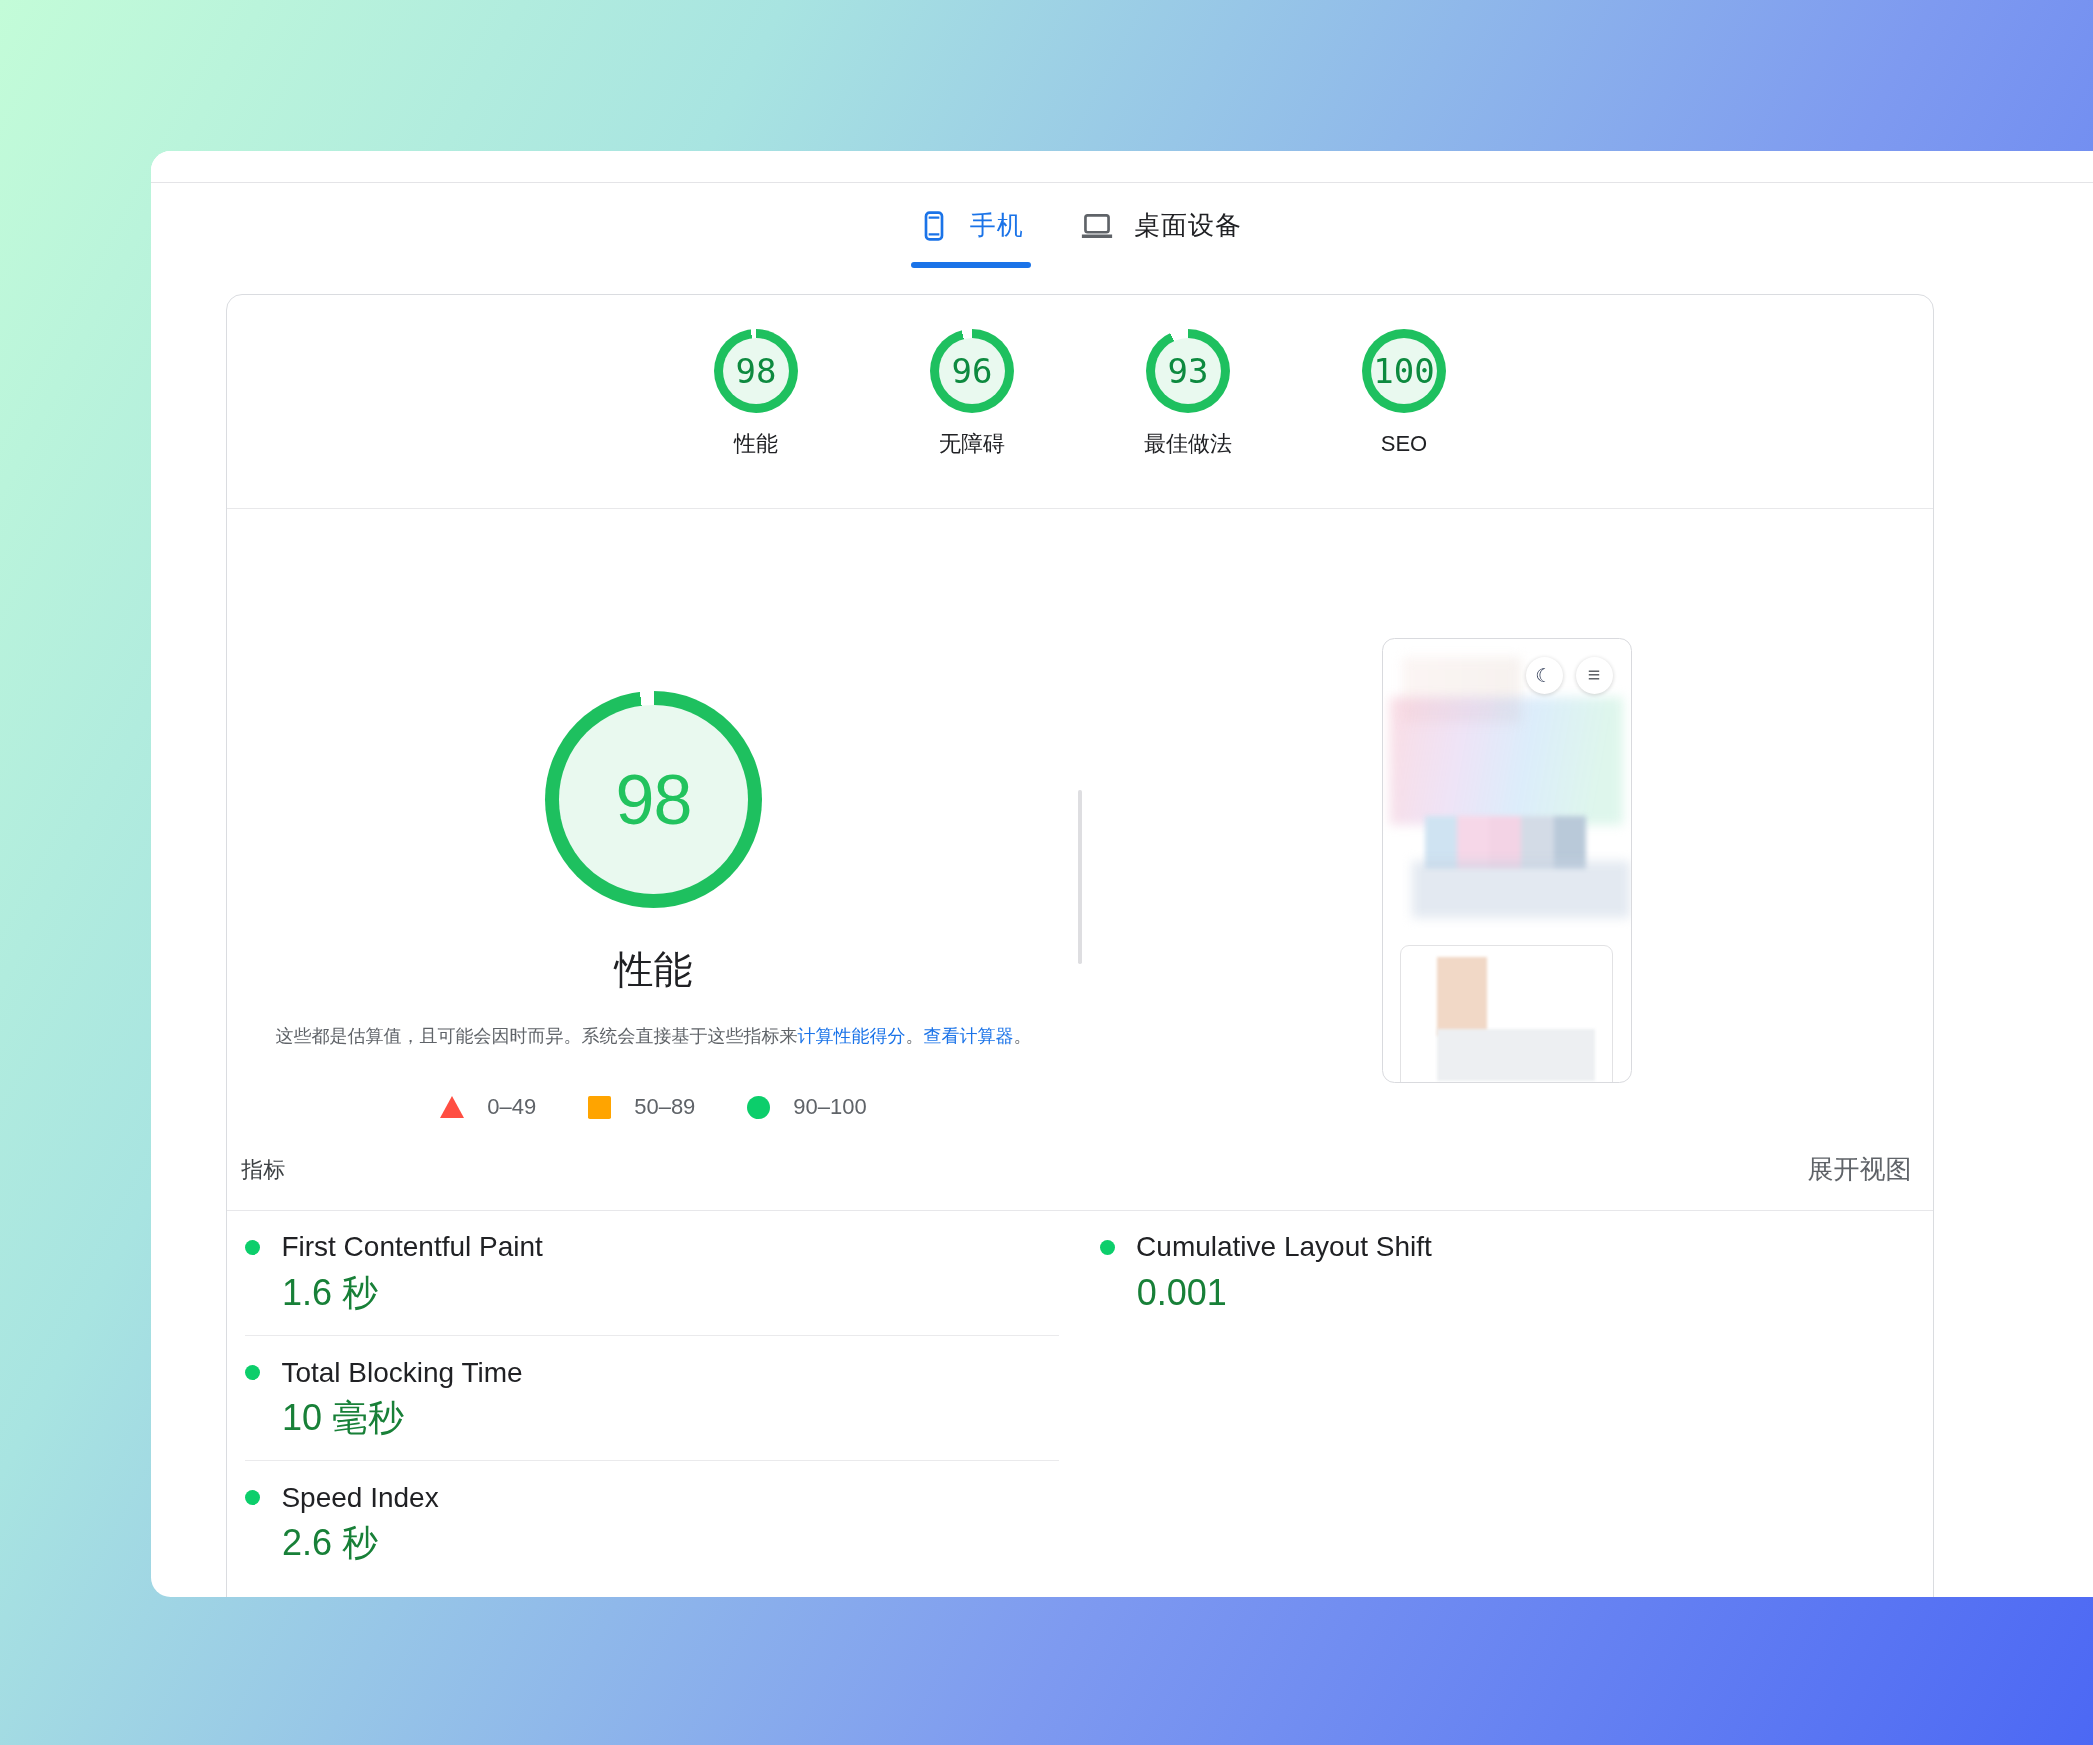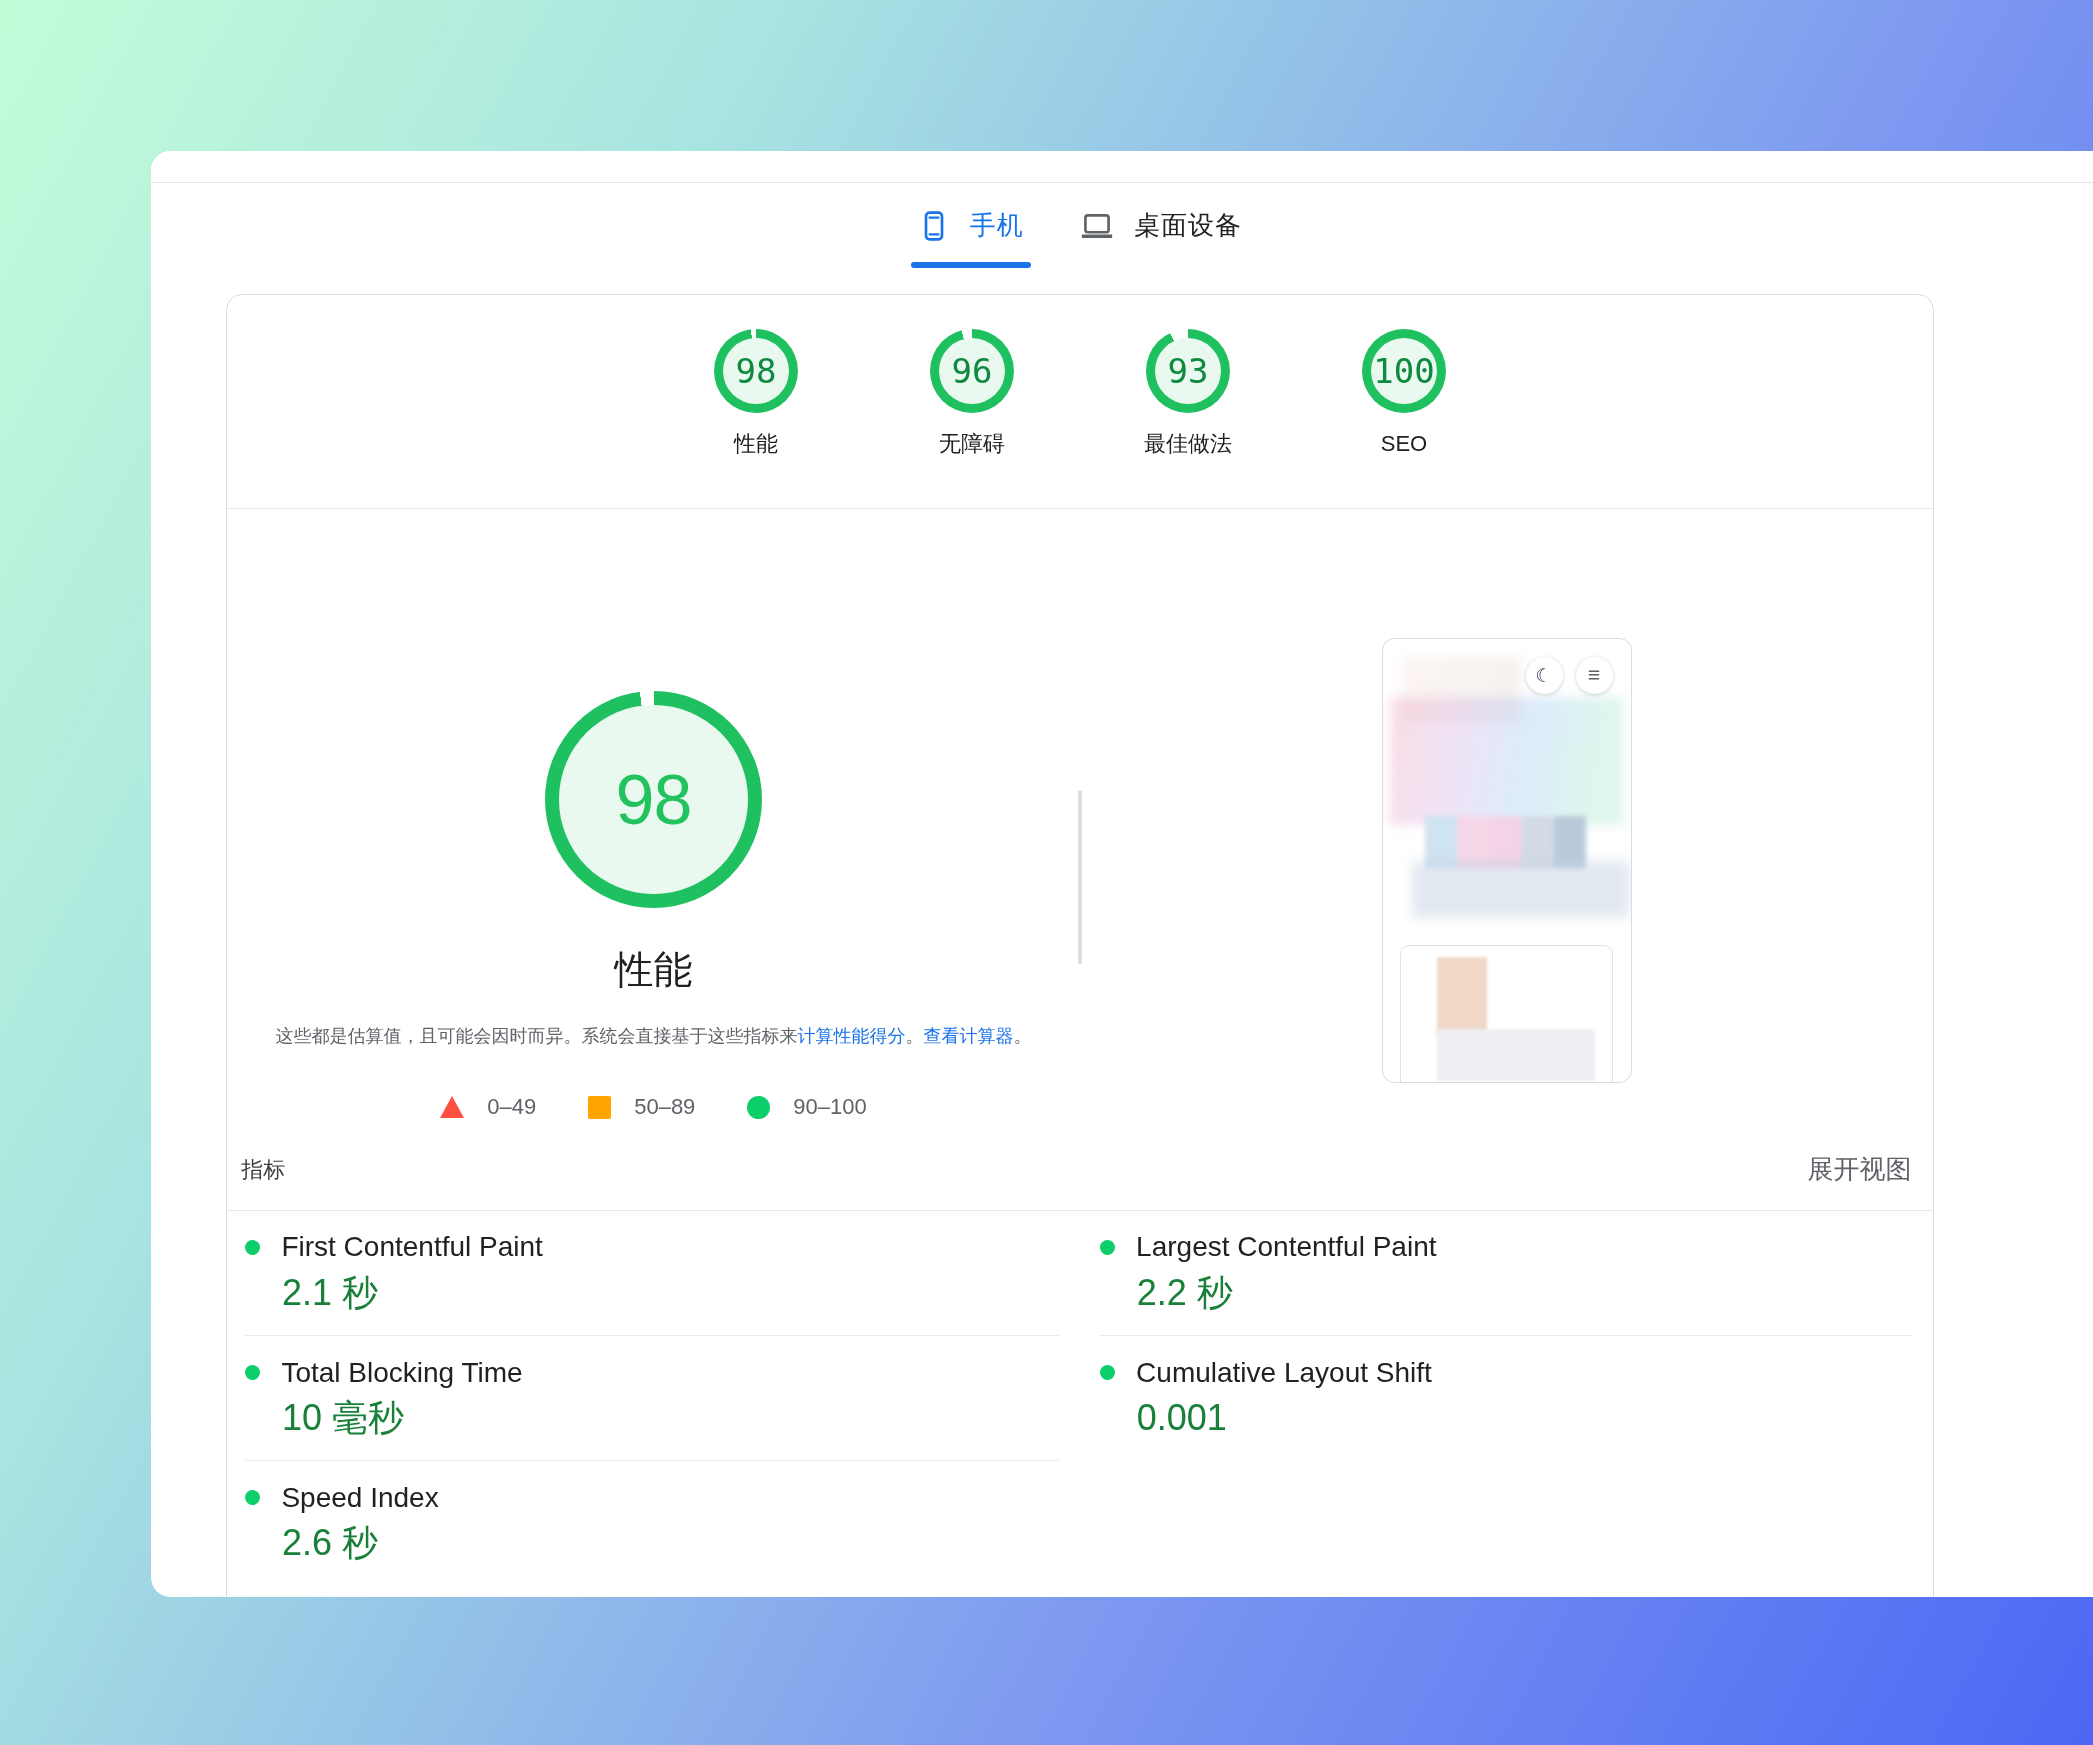--- a/index.html
+++ b/index.html
@@ -241,45 +241,38 @@
         <span class="expand-view">展开视图</span>
       </div>
 
       <div class="metrics-grid">
         <div class="m-col">
           <div class="metric">
             <div class="metric-head">
               <span class="m-dot"></span>
               <span class="m-name">First Contentful Paint</span>
             </div>
-            <div class="m-value">2.1 秒</div>
+            <div class="m-value">1.6 秒</div>
           </div>
           <div class="metric">
             <div class="metric-head">
               <span class="m-dot"></span>
               <span class="m-name">Total Blocking Time</span>
             </div>
             <div class="m-value">10 毫秒</div>
           </div>
           <div class="metric">
             <div class="metric-head">
               <span class="m-dot"></span>
               <span class="m-name">Speed Index</span>
             </div>
             <div class="m-value">2.6 秒</div>
           </div>
         </div>
         <div class="m-col">
-          <div class="metric">
-            <div class="metric-head">
-              <span class="m-dot"></span>
-              <span class="m-name">Largest Contentful Paint</span>
-            </div>
-            <div class="m-value">2.2 秒</div>
-          </div>
           <div class="metric">
             <div class="metric-head">
               <span class="m-dot"></span>
               <span class="m-name">Cumulative Layout Shift</span>
             </div>
             <div class="m-value">0.001</div>
           </div>
         </div>
       </div>
 

